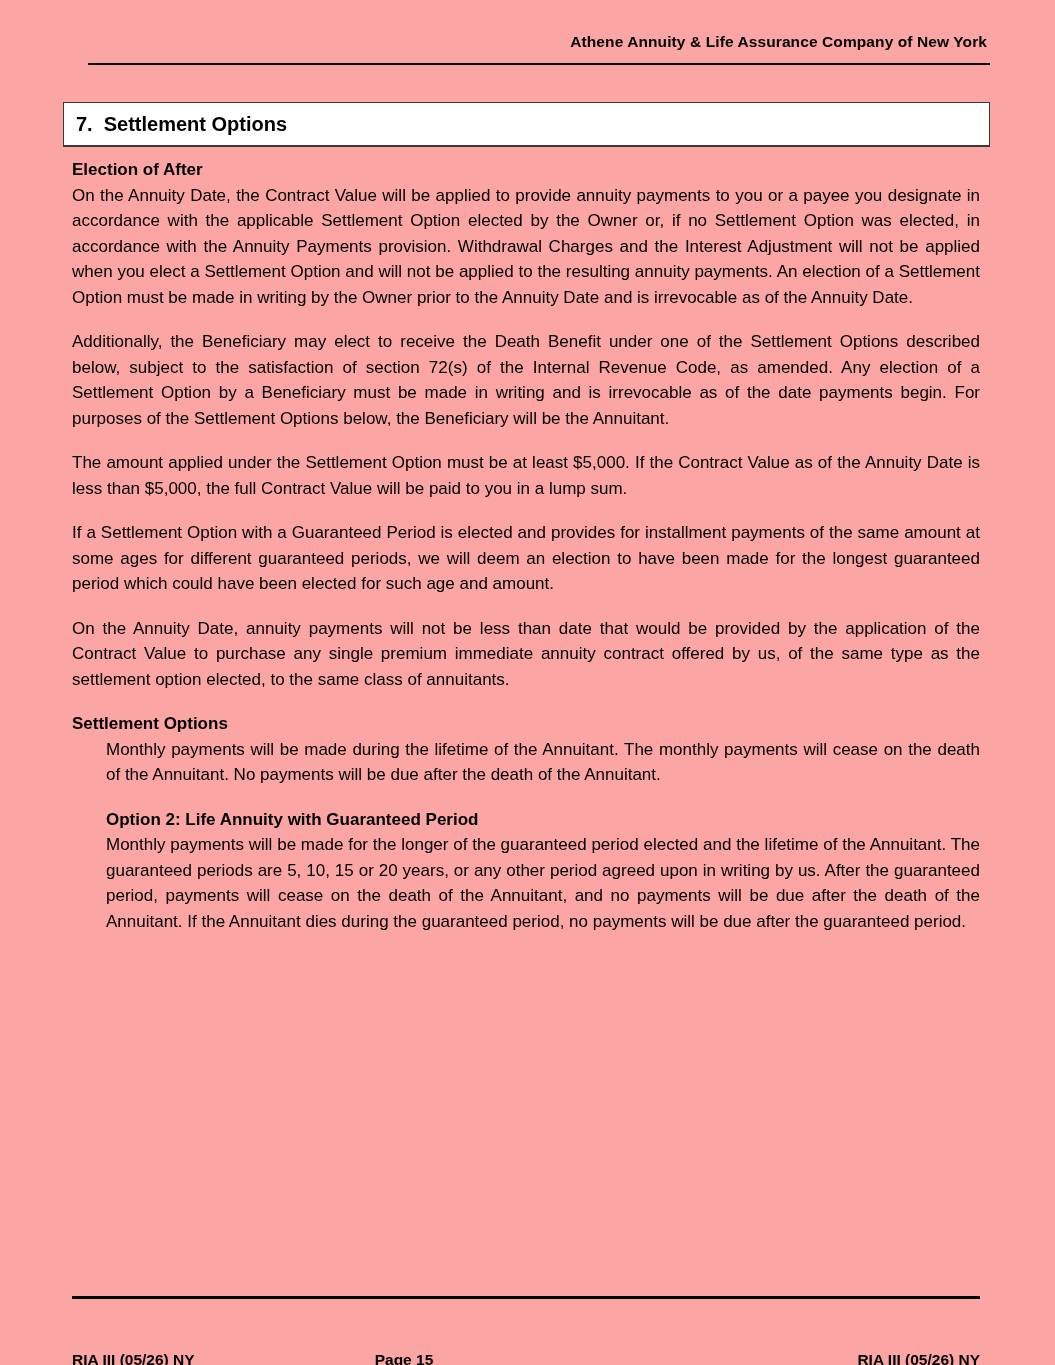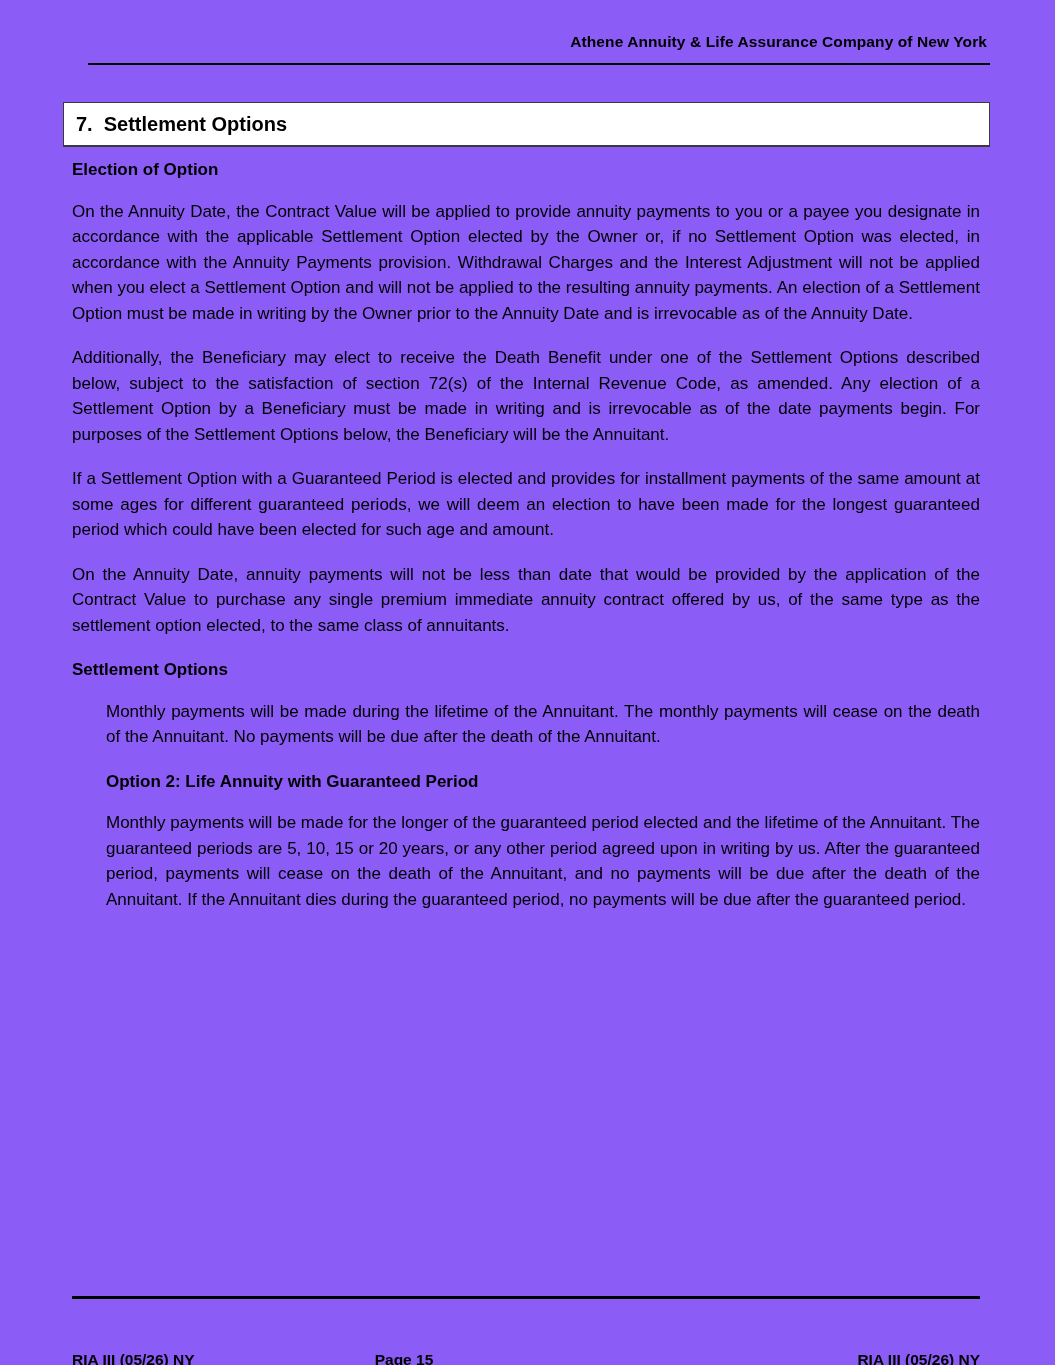--- a/index.html
+++ b/index.html
@@ -6,21 +6,21 @@
   html, body { background: #ffffff; }
   body {
     width: 1055px; height: 1365px;
     font-family: "Liberation Sans", sans-serif;
     color: #000000;
     position: relative;
     overflow: hidden;
   }
   .page {
     position: absolute; inset: 0;
-    background: #8b5cf6;
+    background: #fca5a5;
   }
   .header-company {
     position: absolute;
     top: 33px; left: 88px; right: 68px;
     text-align: right;
     font-size: 15.5px;
     font-weight: bold;
     letter-spacing: 0.1px;
   }
   .header-rule {
@@ -53,21 +53,21 @@
     top: 157px; left: 72px; width: 908px;
     font-size: 17px;
     line-height: 25.5px;
     text-align: justify;
   }
   .h {
     font-weight: bold;
     text-align: left;
   }
   .p {
-    margin: 16px 0 19px 0;
+    margin: 0 0 19px 0;
   }
   .opt { margin-left: 34px; }
   .opt.p { margin-right: 0; }
   .footer-rule {
     position: absolute;
     top: 1296px; left: 72px; right: 75px;
     border-top: 3px solid #000000;
   }
   .footer-row {
     position: absolute;
@@ -90,23 +90,24 @@
   <div class="header-company">Athene Annuity &amp; Life Assurance Company of New York</div>
 
   <div class="header-rule"></div>
 
   <div class="section-box">
     <span class="section-number">7.</span>
     <span class="section-title">Settlement Options</span>
   </div>
 
   <div class="content">
-    <div class="h">Election of Option</div>
+    <div class="h">Election of After</div>
     <div class="p">On the Annuity Date, the Contract Value will be applied to provide annuity payments to you or a payee you designate in accordance with the applicable Settlement Option elected by the Owner or, if no Settlement Option was elected, in accordance with the Annuity Payments provision. Withdrawal Charges and the Interest Adjustment will not be applied when you elect a Settlement Option and will not be applied to the resulting annuity payments. An election of a Settlement Option must be made in writing by the Owner prior to the Annuity Date and is irrevocable as of the Annuity Date.</div>
     <div class="p">Additionally, the Beneficiary may elect to receive the Death Benefit under one of the Settlement Options described below, subject to the satisfaction of section 72(s) of the Internal Revenue Code, as amended. Any election of a Settlement Option by a Beneficiary must be made in writing and is irrevocable as of the date payments begin. For purposes of the Settlement Options below, the Beneficiary will be the Annuitant.</div>
+    <div class="p">The amount applied under the Settlement Option must be at least $5,000. If the Contract Value as of the Annuity Date is less than $5,000, the full Contract Value will be paid to you in a lump sum.</div>
     <div class="p">If a Settlement Option with a Guaranteed Period is elected and provides for installment payments of the same amount at some ages for different guaranteed periods, we will deem an election to have been made for the longest guaranteed period which could have been elected for such age and amount.</div>
     <div class="p">On the Annuity Date, annuity payments will not be less than date that would be provided by the application of the Contract Value to purchase any single premium immediate annuity contract offered by us, of the same type as the settlement option elected, to the same class of annuitants.</div>
     <div class="h">Settlement Options</div>
     <div class="p opt">Monthly payments will be made during the lifetime of the Annuitant. The monthly payments will cease on the death of the Annuitant. No payments will be due after the death of the Annuitant.</div>
     <div class="h opt">Option 2: Life Annuity with Guaranteed Period</div>
     <div class="p opt">Monthly payments will be made for the longer of the guaranteed period elected and the lifetime of the Annuitant. The guaranteed periods are 5, 10, 15 or 20 years, or any other period agreed upon in writing by us. After the guaranteed period, payments will cease on the death of the Annuitant, and no payments will be due after the death of the Annuitant. If the Annuitant dies during the guaranteed period, no payments will be due after the guaranteed period.</div>
   </div>
 
   <div class="footer-rule"></div>
 

